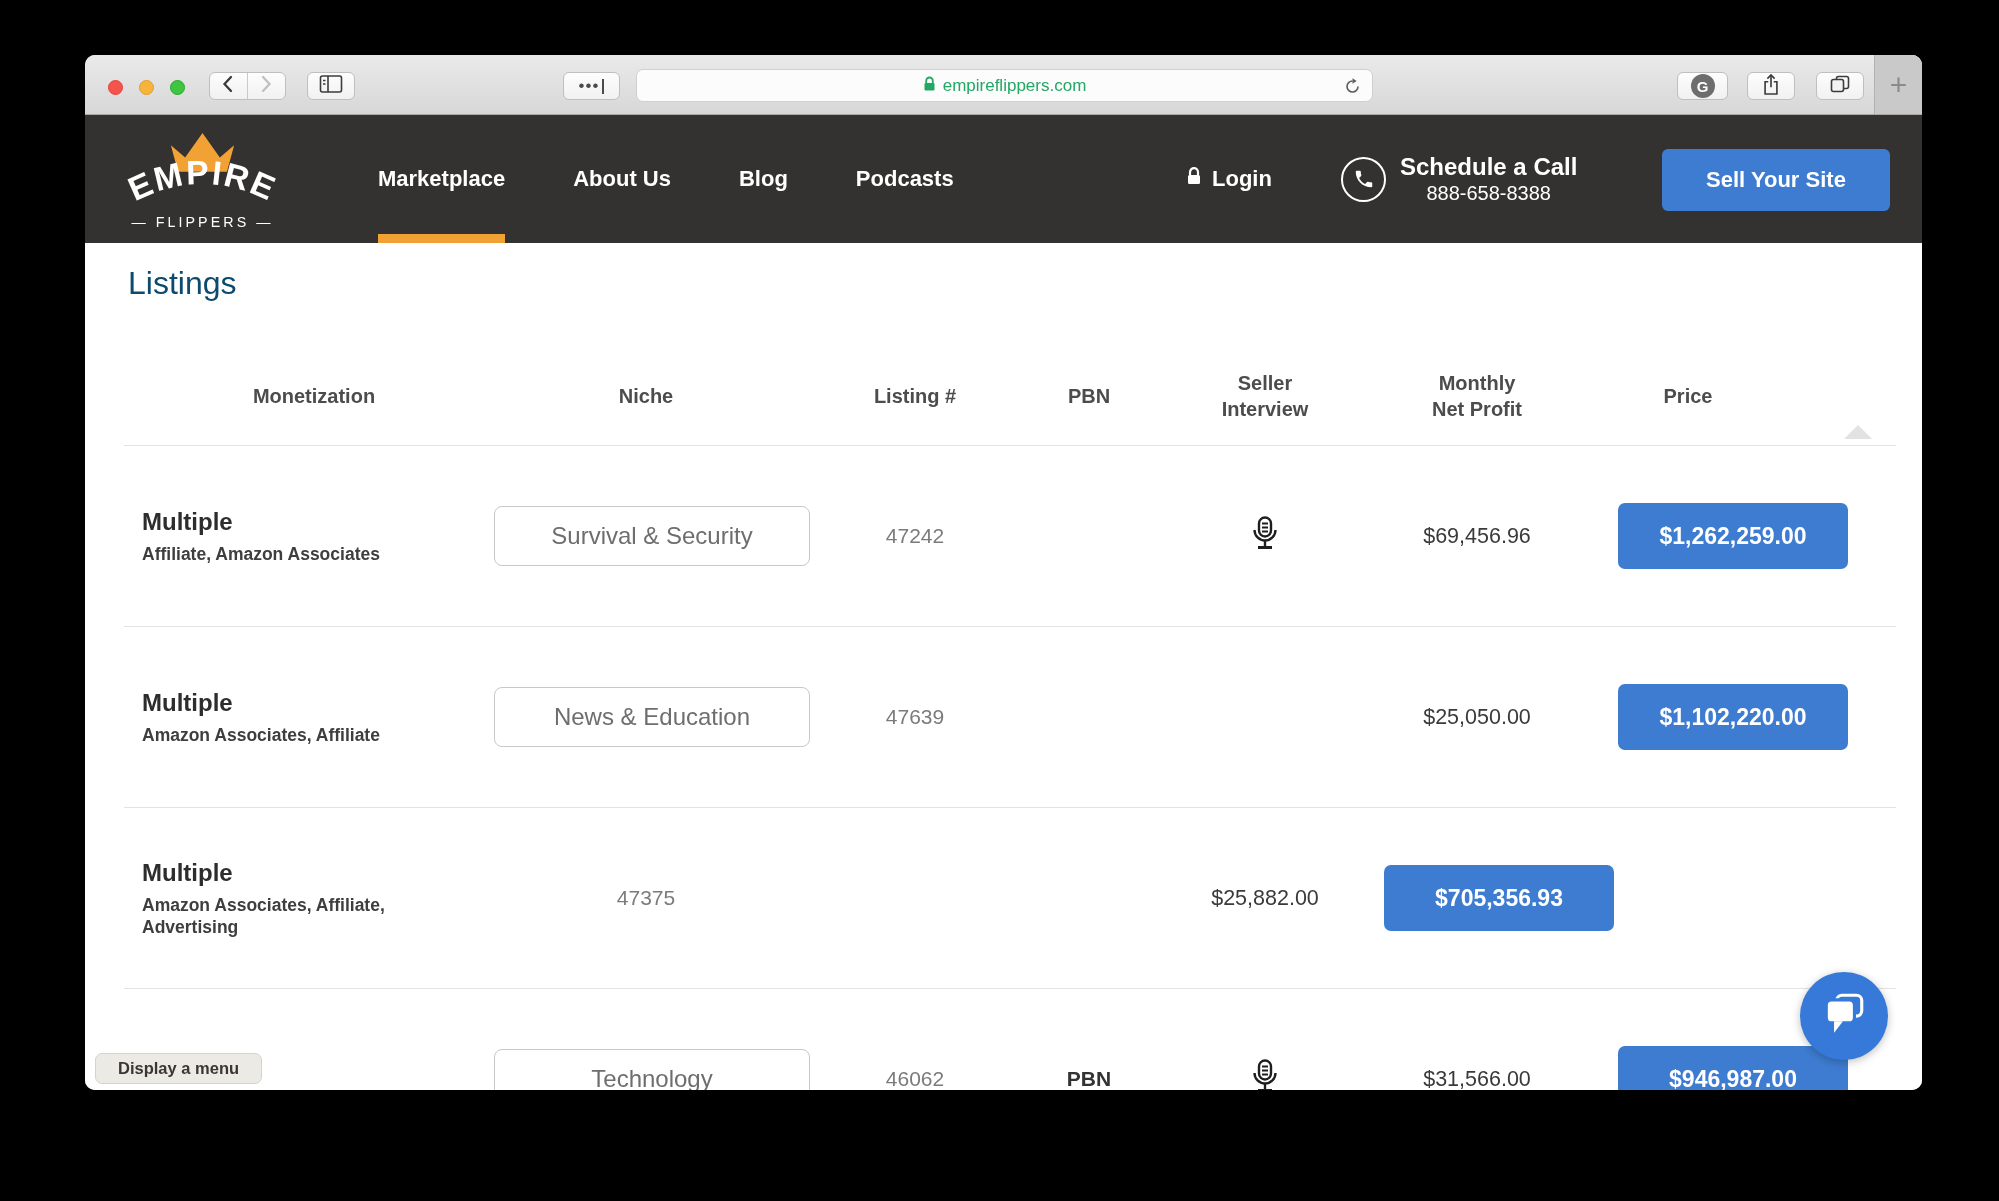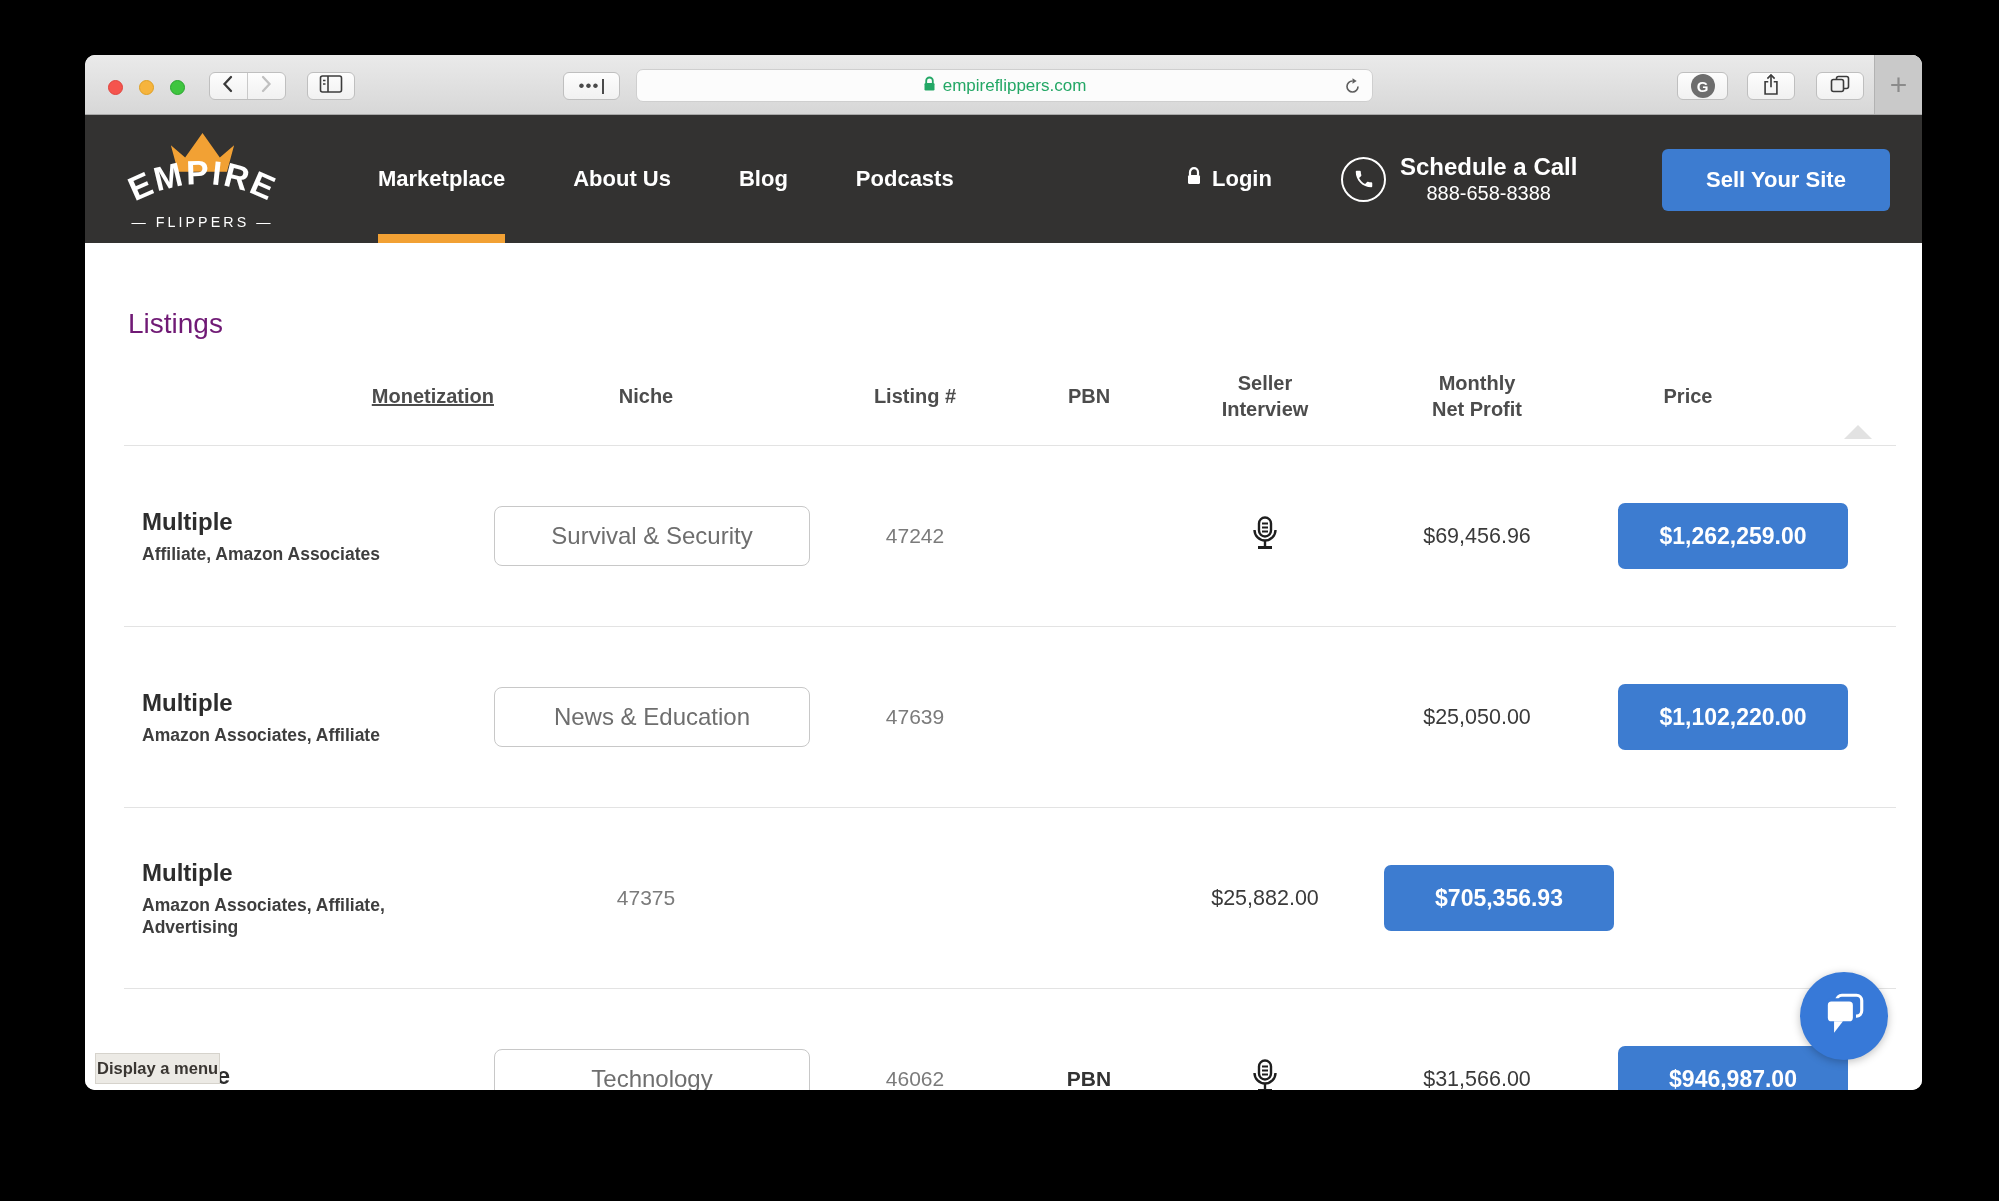--- a/index.html
+++ b/index.html
@@ -41,40 +41,40 @@
   .login { position:absolute; left:1101px; top:0; height:128px; display:flex; align-items:center; gap:10px; font-size:22px; font-weight:600; cursor:pointer; }
   .schedule { position:absolute; left:1256px; top:0; height:128px; display:flex; align-items:center; gap:14px; cursor:pointer; }
   .phone-circle { width:45px; height:45px; border-radius:50%; border:2.5px solid #fff; display:flex; align-items:center; justify-content:center; }
   .sched-text { text-align:center; }
   .sched-title { font-size:24px; font-weight:700; line-height:28px; }
   .sched-phone { font-size:20px; line-height:24px; }
   .sell-btn { position:absolute; left:1577px; top:34px; width:228px; height:62px; background:#3d7cd0; border-radius:6px; color:#fff; font-size:22px; font-weight:600; display:flex; align-items:center; justify-content:center; cursor:pointer; }
 
   
   .content { position:absolute; top:188px; left:0; right:0; bottom:0; background:#fff; overflow:hidden; }
-  .page-title { position:absolute; left:43px; top:22px; font-size:28px; font-weight:400; color:#701a75;margin-top:43px; }
+  .page-title { position:absolute; left:43px; top:22px; font-size:32px; font-weight:400; color:#0c4a6e; }
   .listing-table { position:absolute; left:39px; top:103px; width:1772px; }
   .trow { display:grid; grid-template-columns:370px 304px 234px 114px 238px 186px 326px; align-items:center; }
   .thead { height:99px; font-size:20px; font-weight:700; color:#4c4c4c; }
   .thead > div { text-align:center; line-height:26px; }
-  .thead .c1 { text-align:right; padding-left:10px;text-decoration:underline; }
+  .thead .c1 { text-align:center; padding-left:10px; }
   .thead .c7 { position:relative; padding-right:90px; }
   .sort-tri { position:absolute; right:24px; top:42px; width:0; height:0; border-left:14px solid transparent; border-right:14px solid transparent; border-bottom:14px solid #e2e2e2; cursor:pointer; }
   .drow { height:181px; border-top:1px solid #e3e3e3; cursor:pointer; }
   .monet { padding-left:18px; }
   .monet-title { font-size:24px; font-weight:700; color:#2d2d2d; margin-bottom:7px; }
   .monet-methods { font-size:17.5px; font-weight:600; color:#3e3e3e; line-height:22px; max-width:310px; }
   .niche-box { width:316px; height:60px; margin:0 auto; border:1px solid #c8c8c8; border-radius:8px; display:flex; align-items:center; justify-content:center; font-size:24px; color:#6e6e6e; cursor:pointer; background:#fff; }
   .listing-num { text-align:center; font-size:21px; color:#7b7b7b; }
   .pbn-cell { text-align:center; font-size:21px; font-weight:700; color:#333; }
   .mic-cell { display:flex; justify-content:center; }
   .profit-cell { text-align:center; font-size:21.5px; color:#3a3a3a; }
   .price-btn { width:230px; height:66px; margin:0 auto; background:#3d7cd0; border-radius:7px; color:#fff; font-size:23px; font-weight:700; display:flex; align-items:center; justify-content:center; cursor:pointer; }
 
-  .tooltip { position:absolute; left:10px; top:998px; background:#eceae5; border:1px solid #d6d3cc; border-radius:0; padding:5px 1px; font-size:16.5px; font-weight:600; color:#3a3632; z-index:20; white-space:nowrap; }
+  .tooltip { position:absolute; left:10px; top:998px; background:#eceae5; border:1px solid #d6d3cc; border-radius:7px; padding:5px 22px; font-size:16.5px; font-weight:600; color:#3a3632; z-index:20; white-space:nowrap; }
 
   .chat-fab { position:absolute; right:34px; bottom:30px; width:88px; height:88px; border-radius:50%; background:#3779d8; display:flex; align-items:center; justify-content:center; z-index:30; cursor:pointer; box-shadow:0 2px 8px rgba(0,0,0,.25); }
 </style>
 </head>
 <body>
 
 <div class="window">
 
   <div class="toolbar">
     <div class="traffic">

